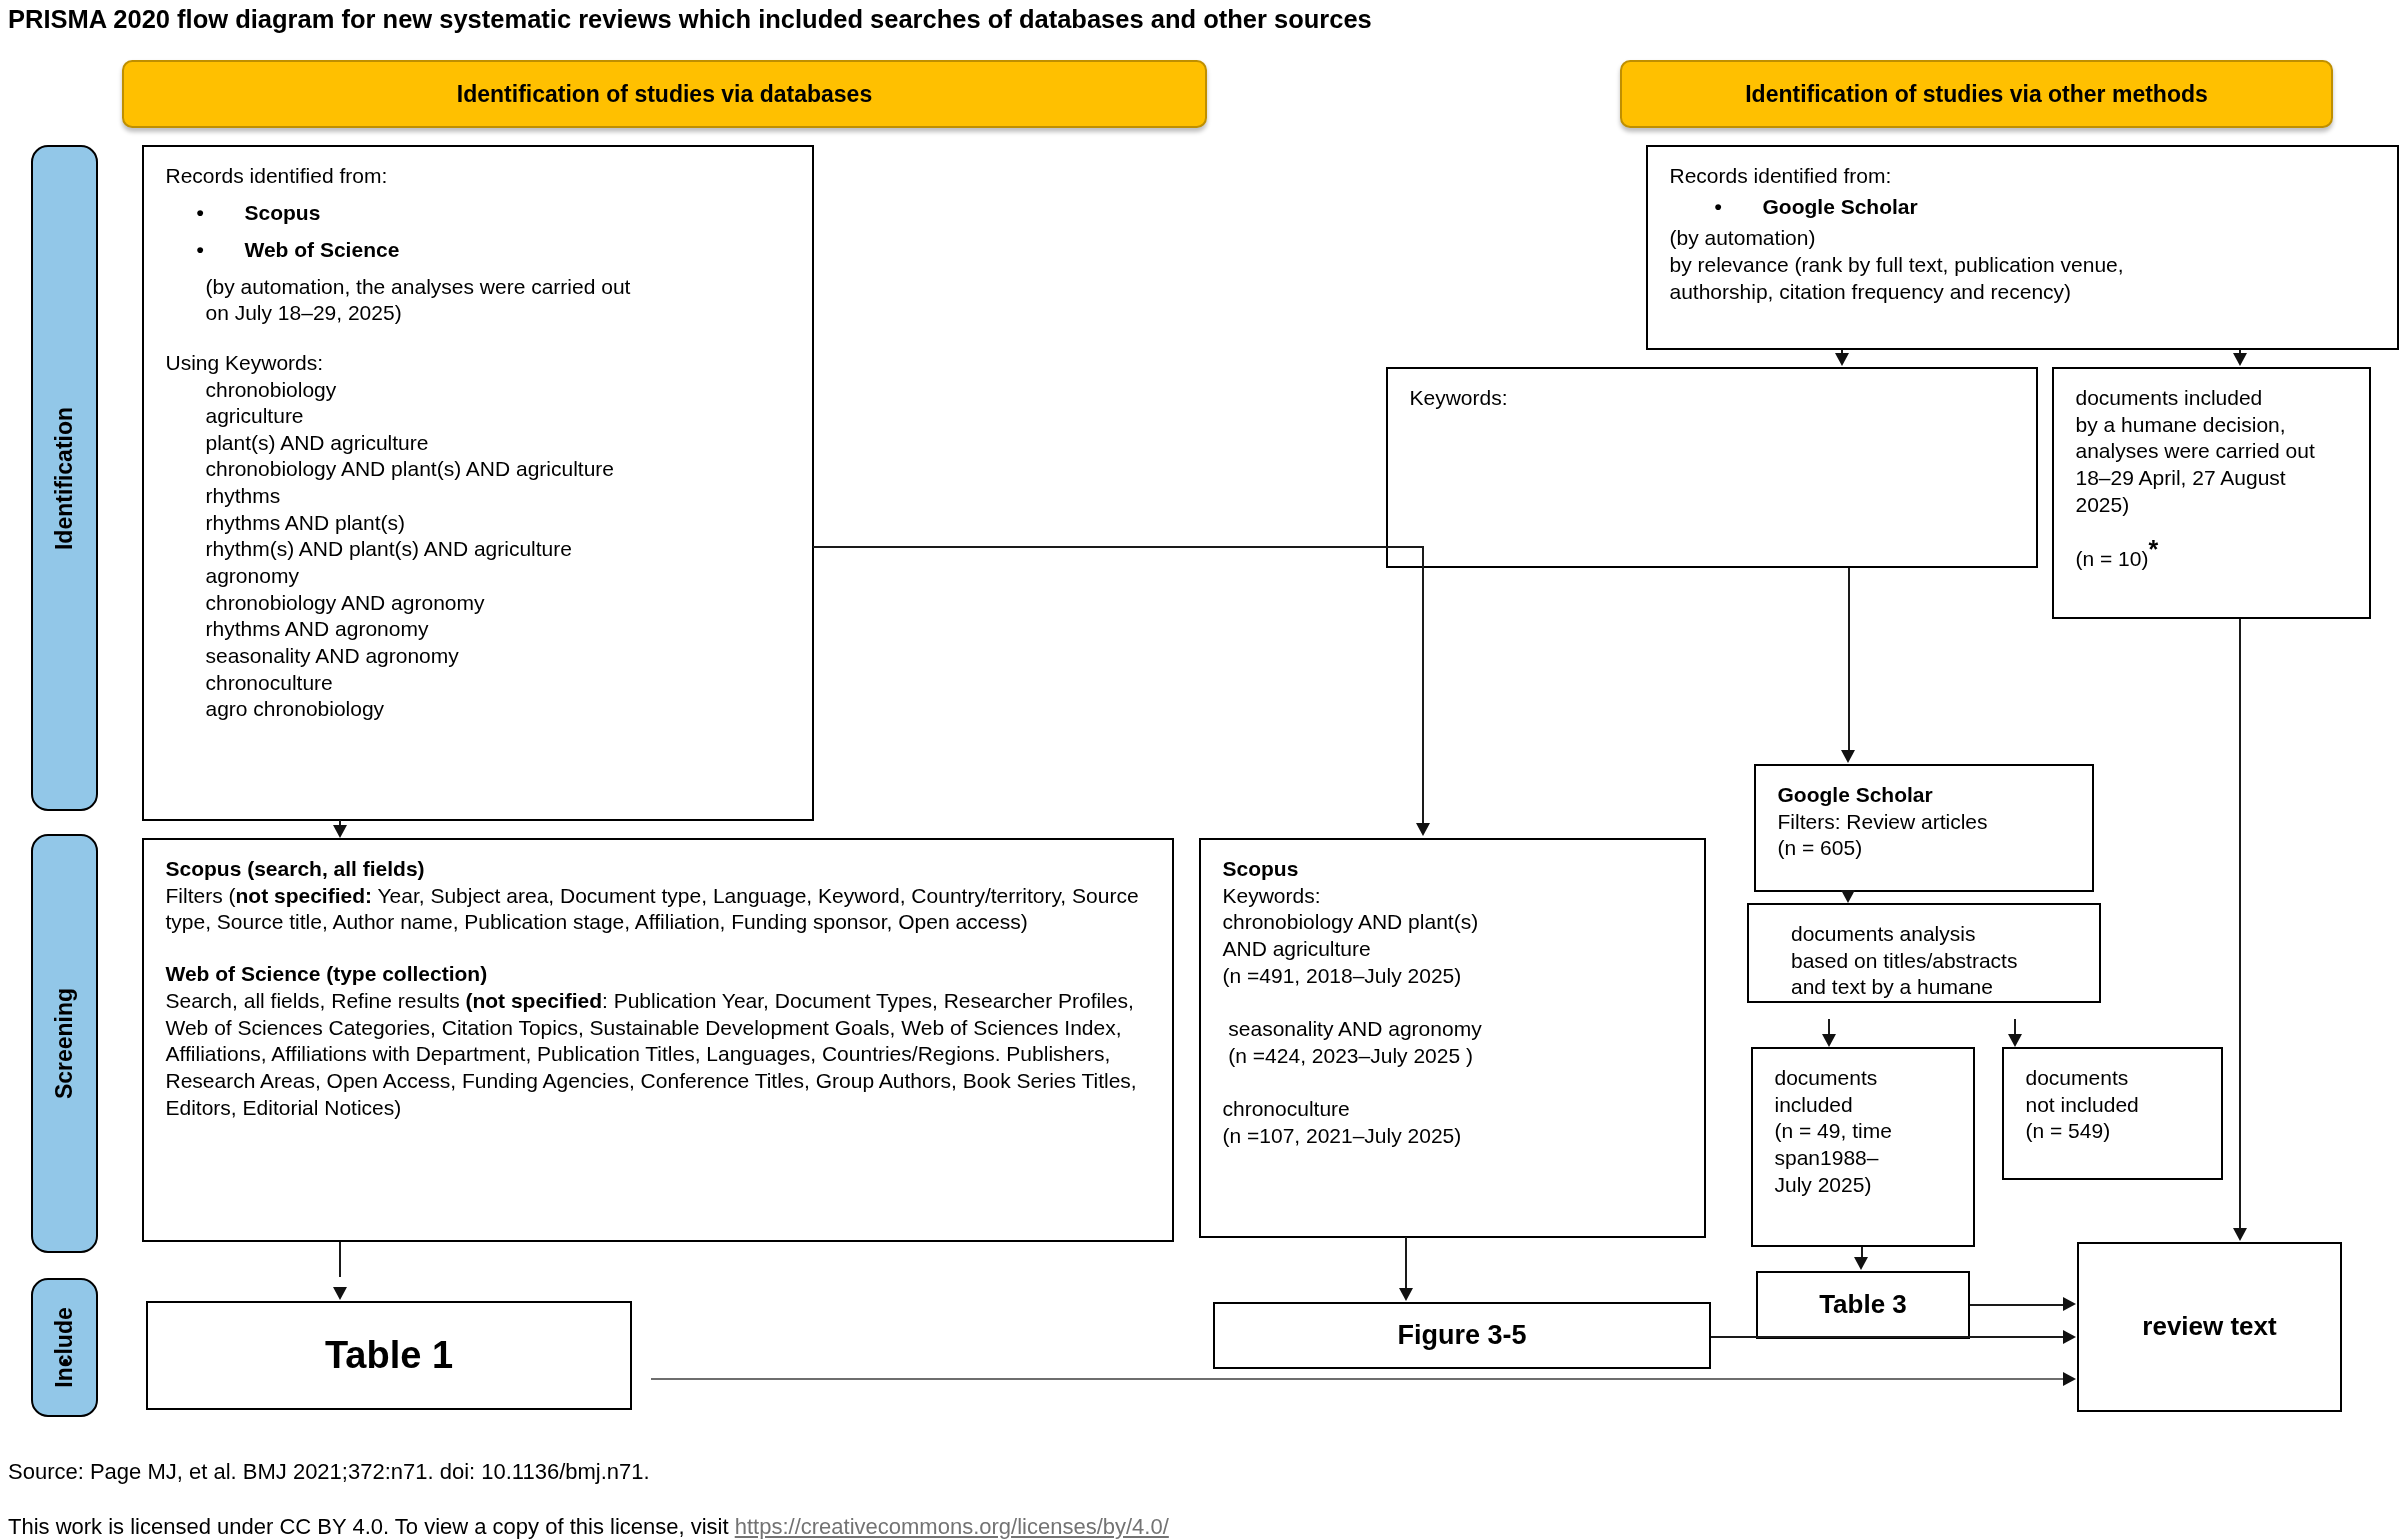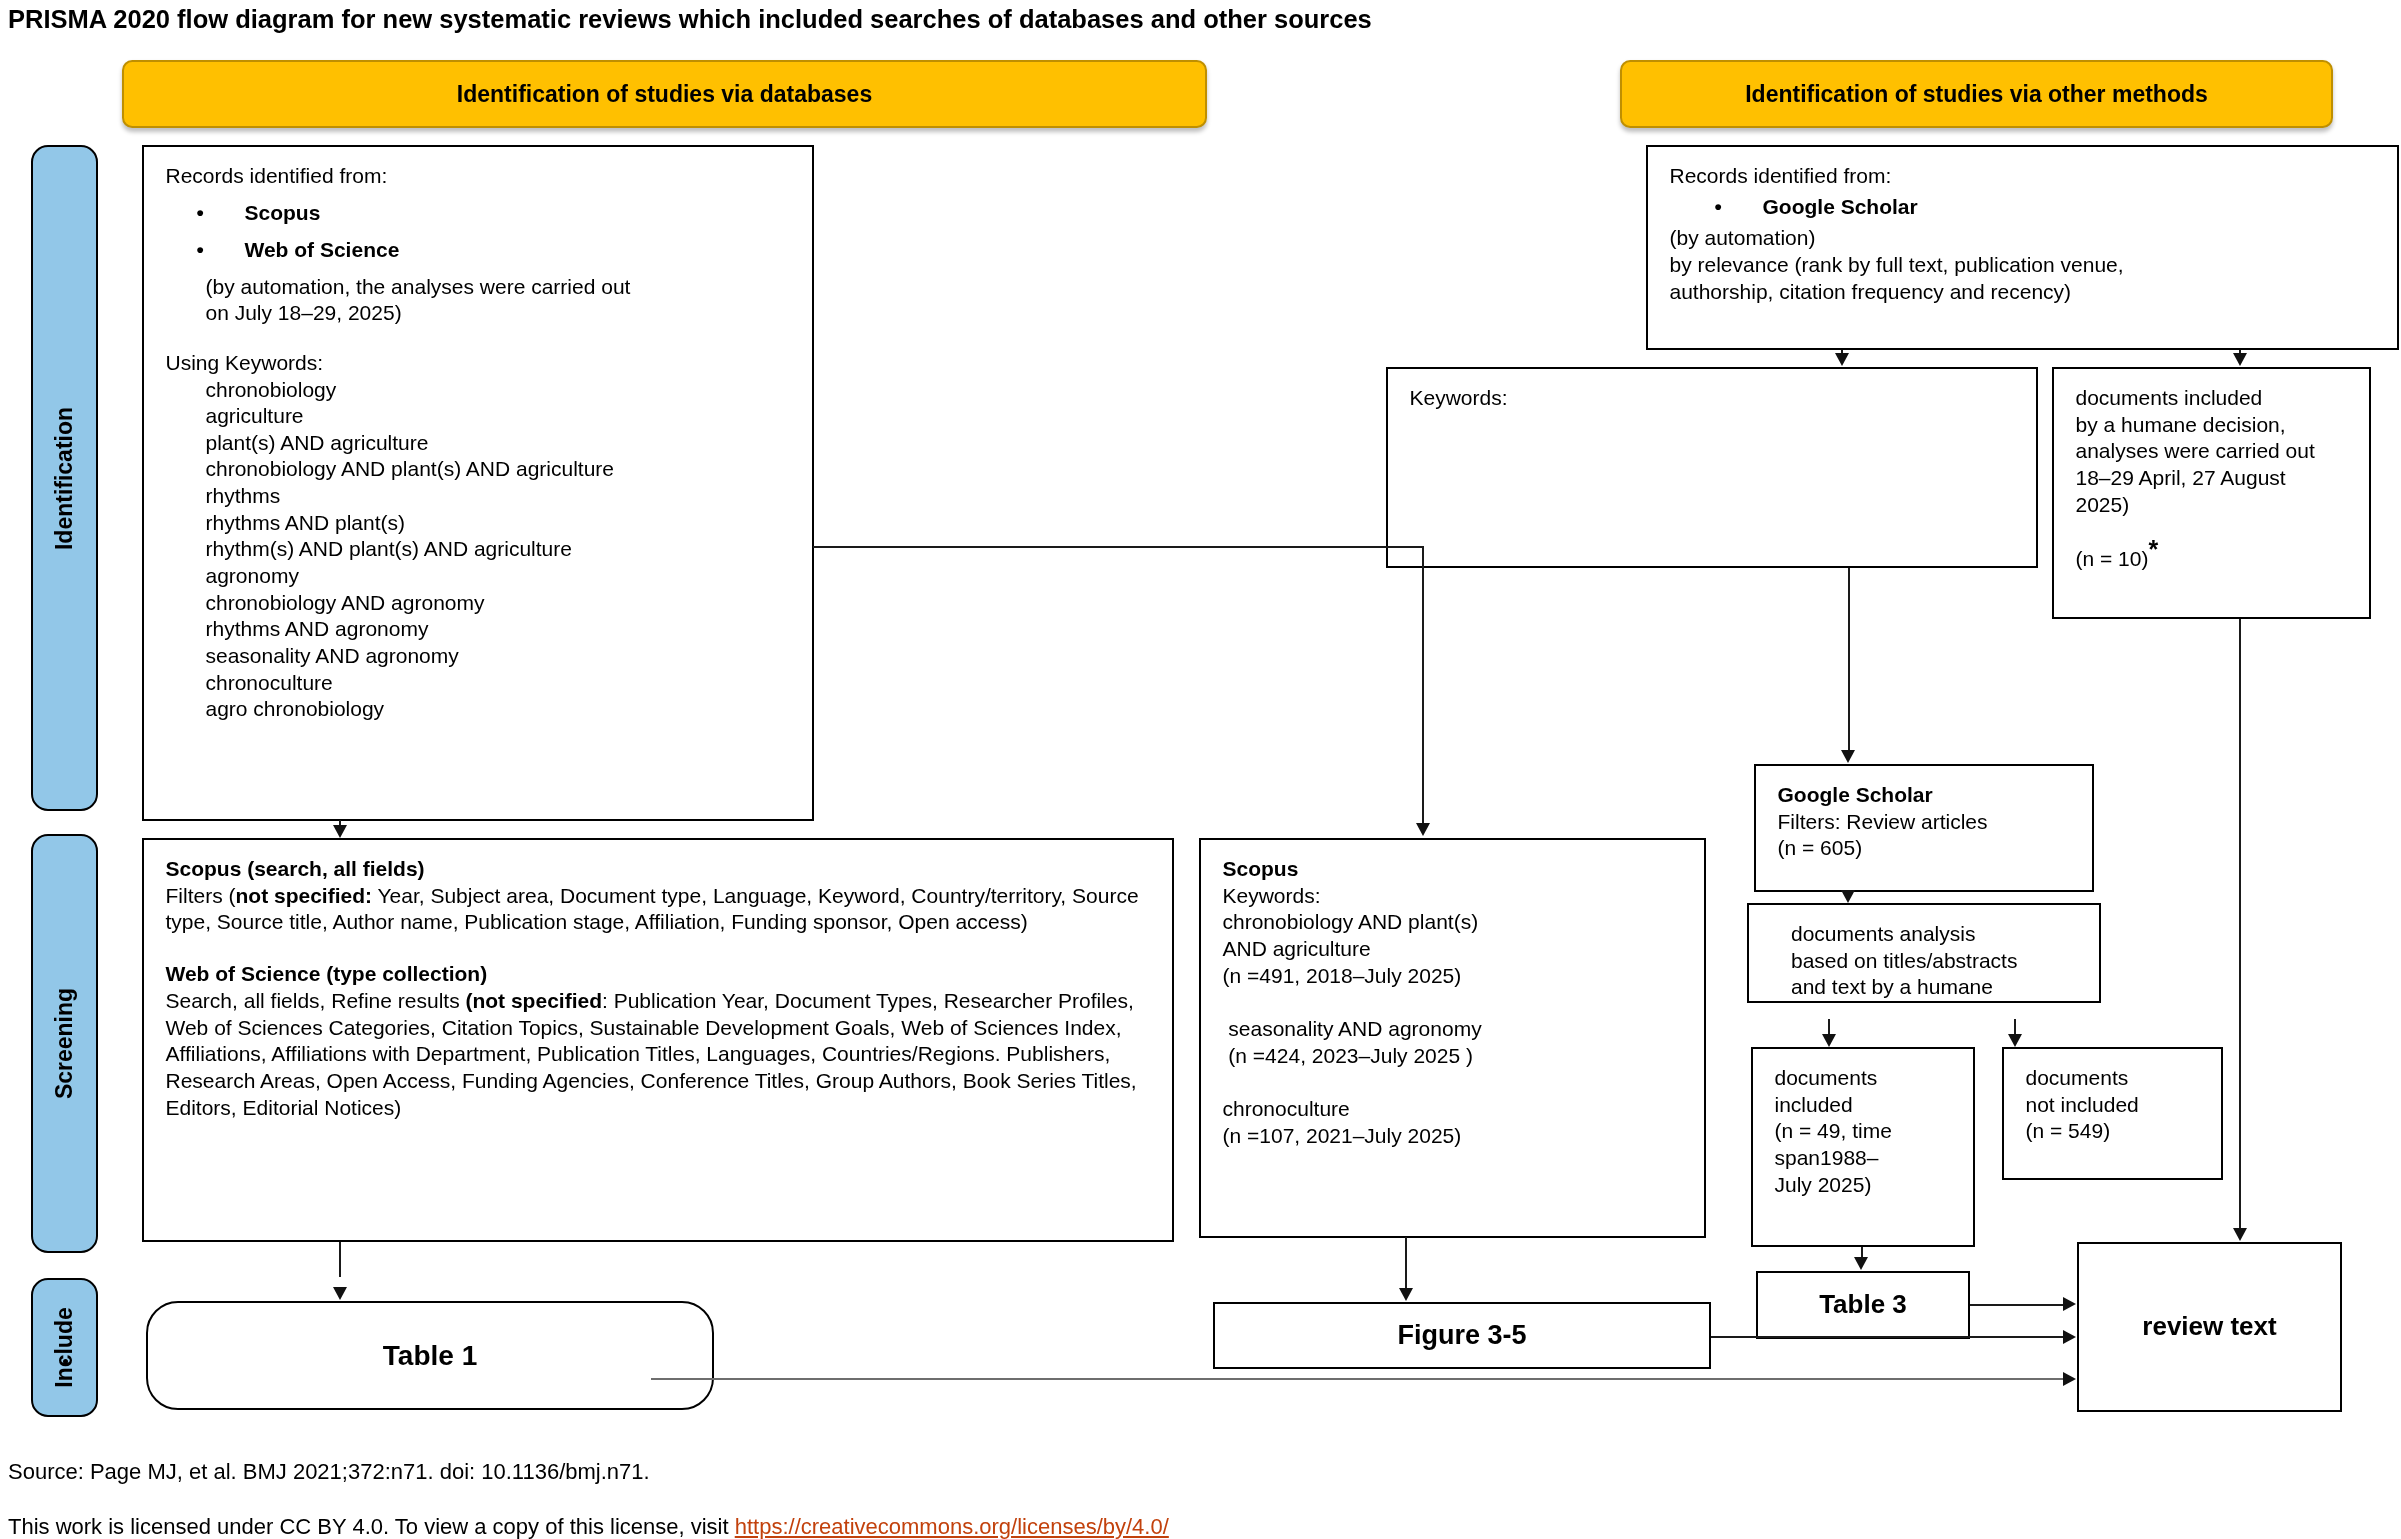--- a/index.html
+++ b/index.html
@@ -44,34 +44,34 @@
   #box-scopus-results{left:1199px;top:838px;width:507px;height:400px;}
   #box-records-other{left:1646px;top:145px;width:753px;height:205px;}
   #box-keywords-other{left:1386px;top:367px;width:652px;height:201px;}
   #box-humane{left:2052px;top:367px;width:319px;height:252px;}
   #box-humane sup{font-size:25px;font-weight:bold;vertical-align:super;}
   #box-gs-filters{left:1754px;top:764px;width:340px;height:128px;}
   #box-doc-analysis{left:1747px;top:903px;width:354px;height:100px;padding-left:42px;}
   #box-doc-included{left:1751px;top:1047px;width:224px;height:200px;}
   #box-doc-not-included{left:2002px;top:1047px;width:221px;height:133px;}
   .label-box{display:flex;align-items:center;justify-content:center;font-weight:bold;border-width:2.8px;}
-  #box-table1{left:146px;top:1301px;width:568px;height:109px;font-size:28px;border-radius:32px;}
+  #box-table1{left:146px;top:1301px;width:486px;height:109px;font-size:38px;}
   #box-figure35{left:1213px;top:1302px;width:498px;height:67px;font-size:27px;}
   #box-table3{left:1756px;top:1271px;width:214px;height:68px;font-size:26px;}
   #box-review{left:2077px;top:1242px;width:265px;height:170px;font-size:26px;}
   .vl{position:absolute;width:2.3px;background:#1a1a1a;}
   .hl{position:absolute;height:2.3px;background:#1a1a1a;}
   .hl.gray{background:#6e6e6e;}
   .ah-down{position:absolute;width:0;height:0;border-left:7.4px solid transparent;border-right:7.4px solid transparent;border-top:13.6px solid #111;}
   .ah-right{position:absolute;width:0;height:0;border-top:7.4px solid transparent;border-bottom:7.4px solid transparent;border-left:13.6px solid #111;}
   #include-dot{position:absolute;left:63px;top:1359px;width:5.1px;height:5.1px;border-radius:50%;background:#000;}
   .footer-line{position:absolute;left:8px;font-size:22px;margin-top:17px;}
   #footer-source{top:1442px;}
   #footer-license{top:1497px;}
-  #footer-license a{color:#c2410c;}
+  #footer-license a{color:#737373;}
 </style>
 </head>
 <body>
 
 <div class="abs" id="page-title">PRISMA 2020 flow diagram for new systematic reviews which included searches of databases and other sources</div>
 
 <div class="stage-header" id="header-databases">
   <span>Identification of studies via databases</span>
 </div>
 <div class="stage-header" id="header-other">

